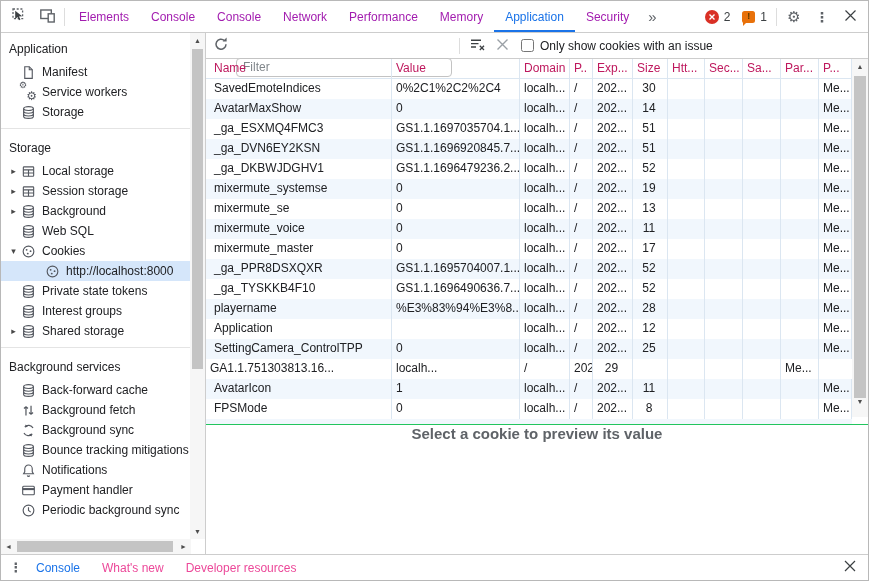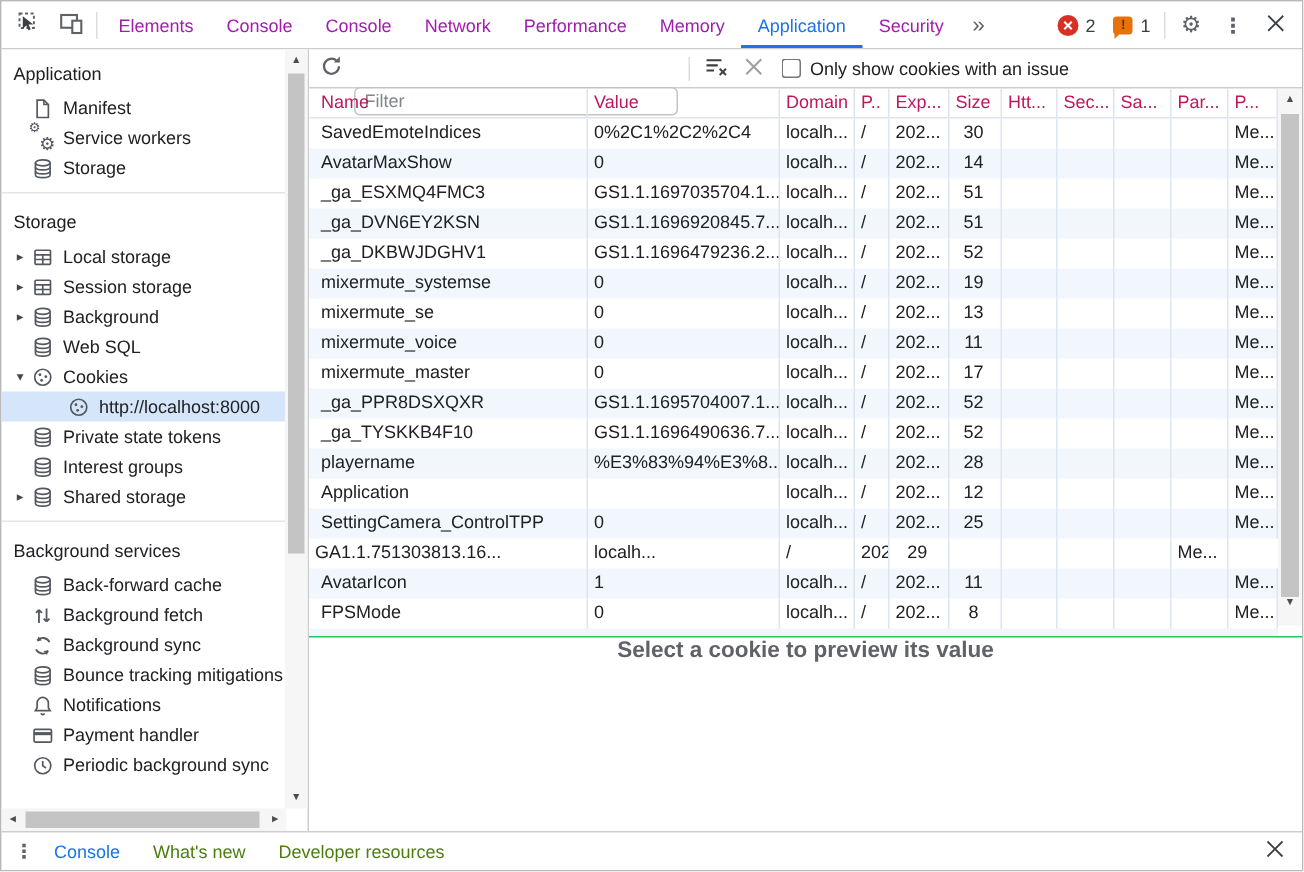--- a/index.html
+++ b/index.html
@@ -74,21 +74,21 @@
   .stripe { height:5px; background:#f1f7fd; }
   .grid-vscroll { position:relative; width:16px; height:358px; background:#f6f6f6; flex:none; }
 
   
   .preview { flex:1; border-top:1px solid #22c55e; display:flex; align-items:flex-start; justify-content:center; background:#fff; }
   .preview-msg { font-size:15px; font-weight:bold; color:#5f6368; }
 
   
   .statusbar { height:26px; border-top:1px solid #cdcdcd; display:flex; align-items:center; padding:0 6px; background:#fff; }
   .stat-dots { width:18px; text-align:center; color:#5f6368; font-size:13px; font-weight:bold; cursor:pointer; }
-  .stat-item { padding:0 11px; color:#4d7c0f; cursor:pointer; white-space:nowrap; }
+  .stat-item { padding:0 11px; color:#ec4899; cursor:pointer; white-space:nowrap; }
   .stat-item.active { color:#1a73e8; }
   .stat-close { margin-left:auto; width:24px; display:flex; justify-content:center; cursor:pointer; }
 </style>
 </head>
 <body>
 
 <div id="window">
 
   <div class="toolbar">
     <div class="tb-btn">

